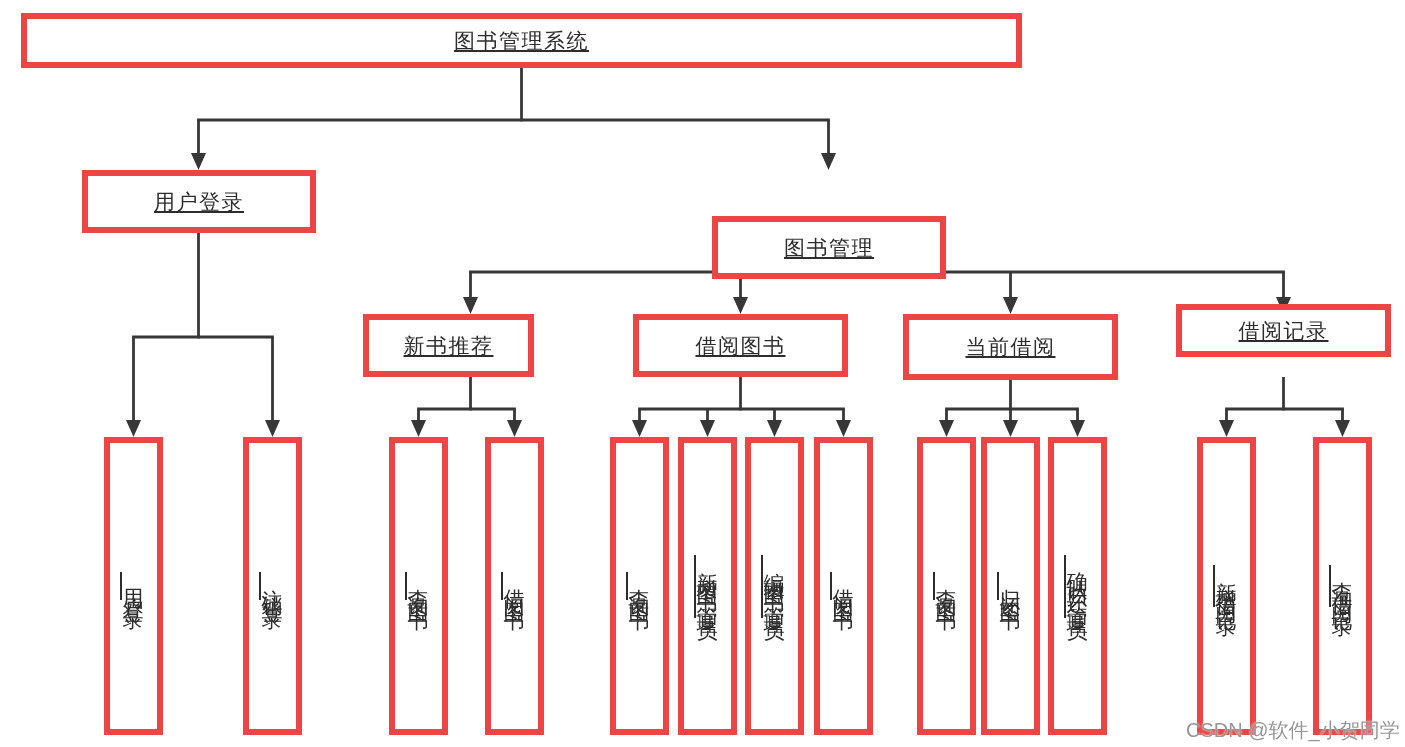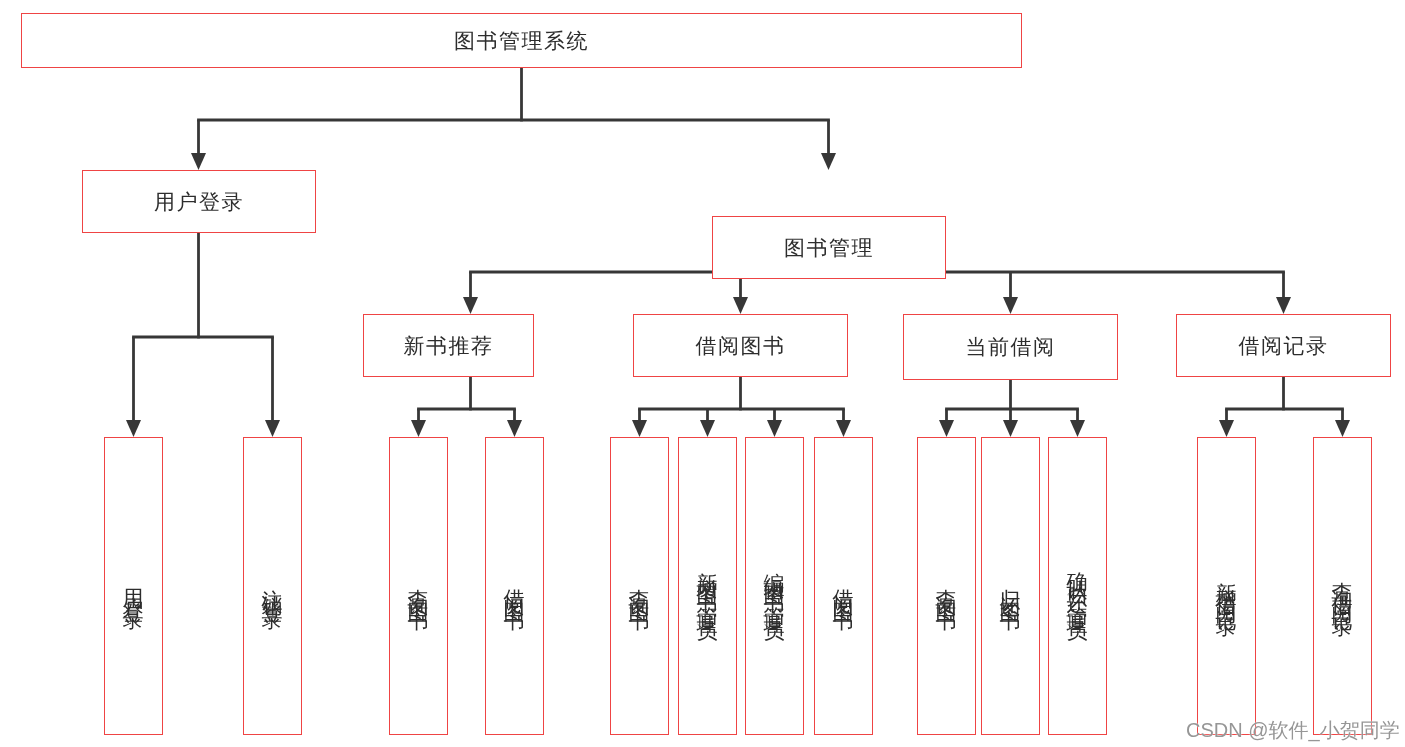--- a/index.html
+++ b/index.html
@@ -21,28 +21,29 @@
   .connectors {
     position: absolute;
     left: 0;
     top: 0;
     pointer-events: none;
   }
   .node {
     position: absolute;
     box-sizing: border-box;
     background: #ffffff;
-    border: 1px solid #ef4444;
+    border: 6px solid #ef4444;
     display: flex;
     align-items: center;
     justify-content: center;
     font-size: 21px;
     letter-spacing: 1.5px;
     color: #2d2d2d;
     white-space: nowrap;
+    text-decoration: underline;
   }
   .node.leaf {
     writing-mode: vertical-lr;
     text-orientation: upright;
     letter-spacing: 7px;
     font-size: 21px;
     line-height: 1;
   }
   .watermark {
     position: absolute;
@@ -135,21 +136,21 @@
   </svg>
 
   <div class="node" style="left:21px; top:13px; width:1001px; height:55px;">图书管理系统</div>
 
   <div class="node" style="left:82px; top:170px; width:234px; height:63px;">用户登录</div>
   <div class="node" style="left:712px; top:170px; width:234px; height:63px;margin-top:46px;">图书管理</div>
 
   <div class="node" style="left:363px; top:314px; width:171px; height:63px;">新书推荐</div>
   <div class="node" style="left:633px; top:314px; width:215px; height:63px;">借阅图书</div>
   <div class="node" style="left:903px; top:314px; width:215px; height:66px;">当前借阅</div>
-  <div class="node" style="left:1176px; top:314px; width:215px; height:63px;">借阅记录</div>
+  <div class="node" style="left:1176px; top:304px; width:215px; height:53px;">借阅记录</div>
 
   <div class="node leaf" style="left:104px; top:437px; width:59px; height:298px;">用户登录</div>
   <div class="node leaf" style="left:243px; top:437px; width:59px; height:298px;">注销登录</div>
 
   <div class="node leaf" style="left:389px; top:437px; width:59px; height:298px;">查询图书</div>
   <div class="node leaf" style="left:485px; top:437px; width:59px; height:298px;">借阅图书</div>
 
   <div class="node leaf" style="left:610px; top:437px; width:59px; height:298px;">查询图书</div>
   <div class="node leaf" style="left:678px; top:437px; width:59px; height:298px;">新增图书（管理员）</div>
   <div class="node leaf" style="left:745px; top:437px; width:59px; height:298px;">编辑图书（管理员）</div>

